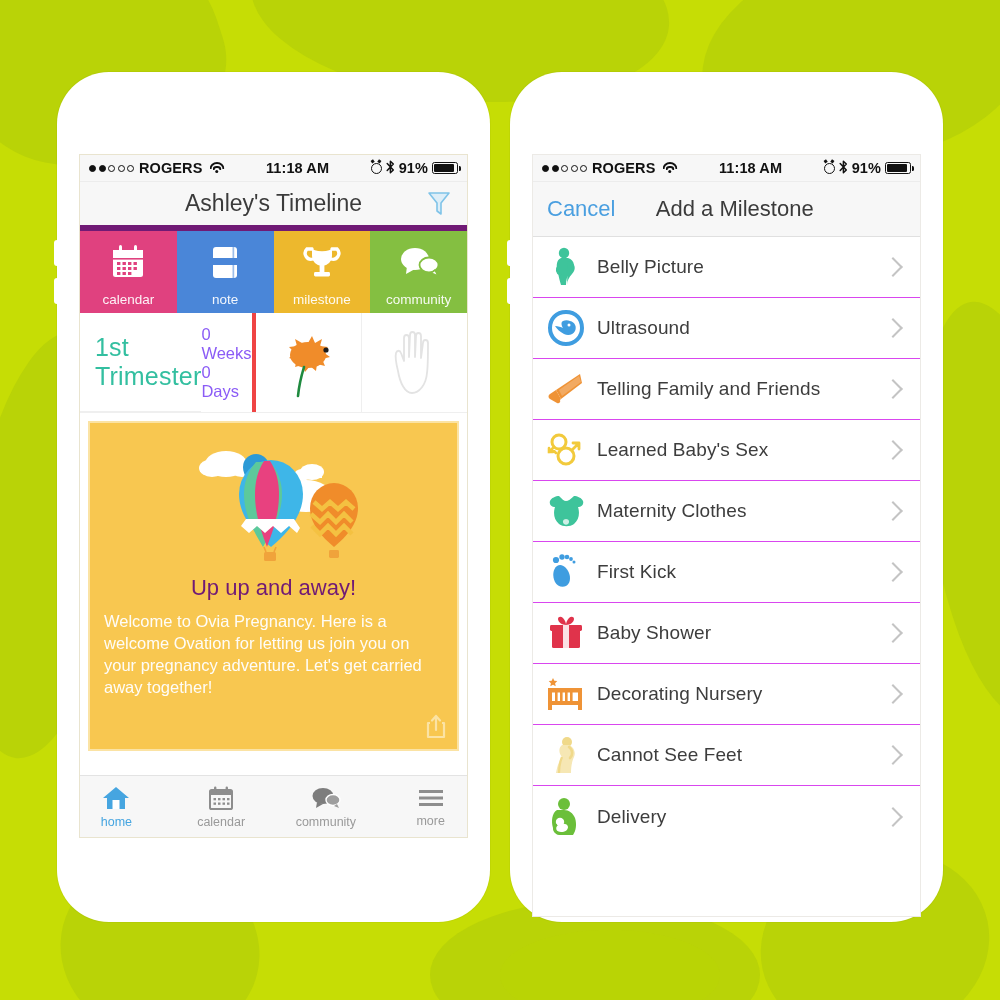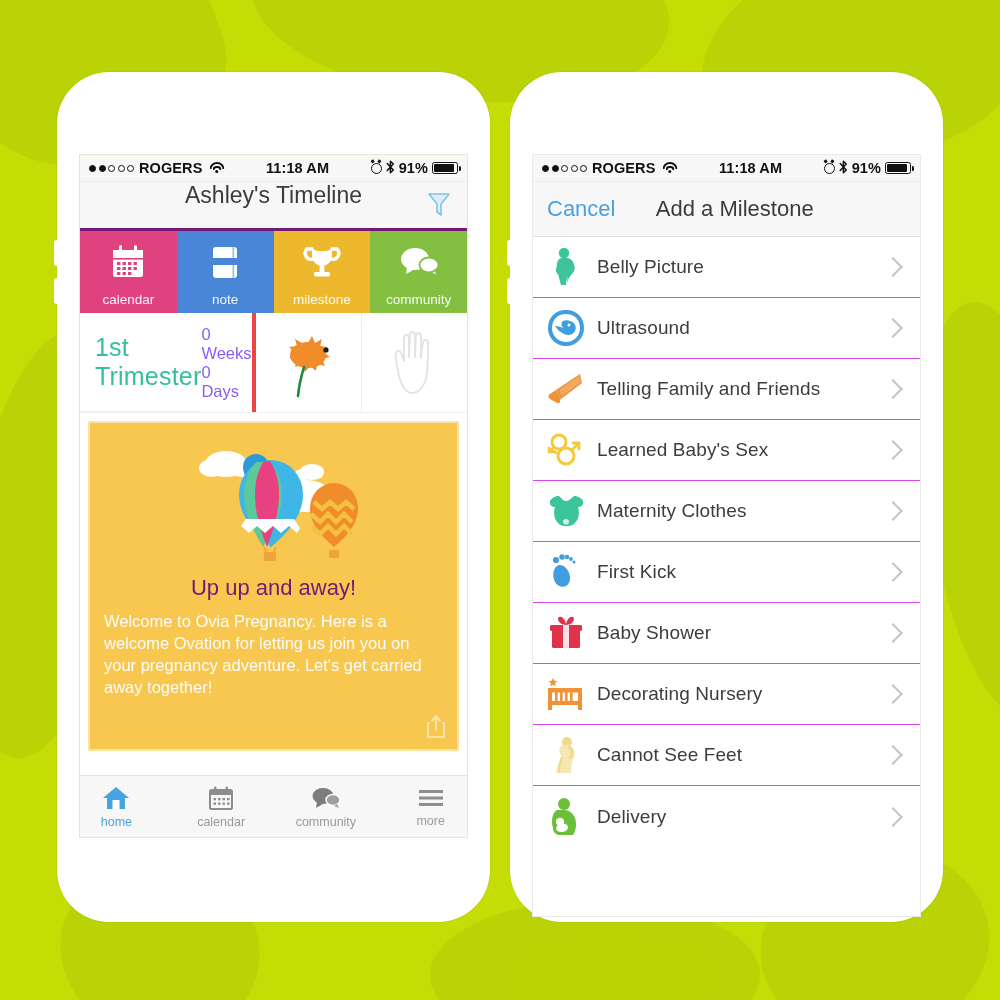--- a/index.html
+++ b/index.html
@@ -84,22 +84,22 @@
   .pct { font-size:14.5px; font-weight:bold; }
   .batt { width:26px; height:12px; border:1.6px solid #111; border-radius:2.5px; position:relative; padding:1.2px; }
   .batt i { display:block; height:100%; background:#111; border-radius:1px; }
   .batt:after { content:""; position:absolute; right:-4px; top:3px; width:2.5px; height:5px; background:#111; border-radius:0 1.5px 1.5px 0; }
 
   
   .navbar-left {
     position: relative;
     height: 49px;
     background: #f7f7f7;
-    display:flex; align-items:flex-start; justify-content:center;
-    border-bottom:3px solid #701a75;
+    display:flex; align-items:center; justify-content:center;
+    border-bottom:6px solid #701a75;
   }
   .nav-title { font-size:23px; color:#3b3b3b; font-weight:400; }
   .filter-btn { position:absolute; right:13px; top:50%; transform:translateY(-50%);
                 width:30px; height:30px; display:flex; align-items:center; justify-content:center; }
 
   
   .tiles { display:flex; height:82px; }
   .tile { flex:1; position:relative; display:flex; flex-direction:column;
           align-items:center; justify-content:flex-end; padding-bottom:5px; }
   .tile .ticon { flex:1; display:flex; align-items:center; justify-content:center; width:100%; }

